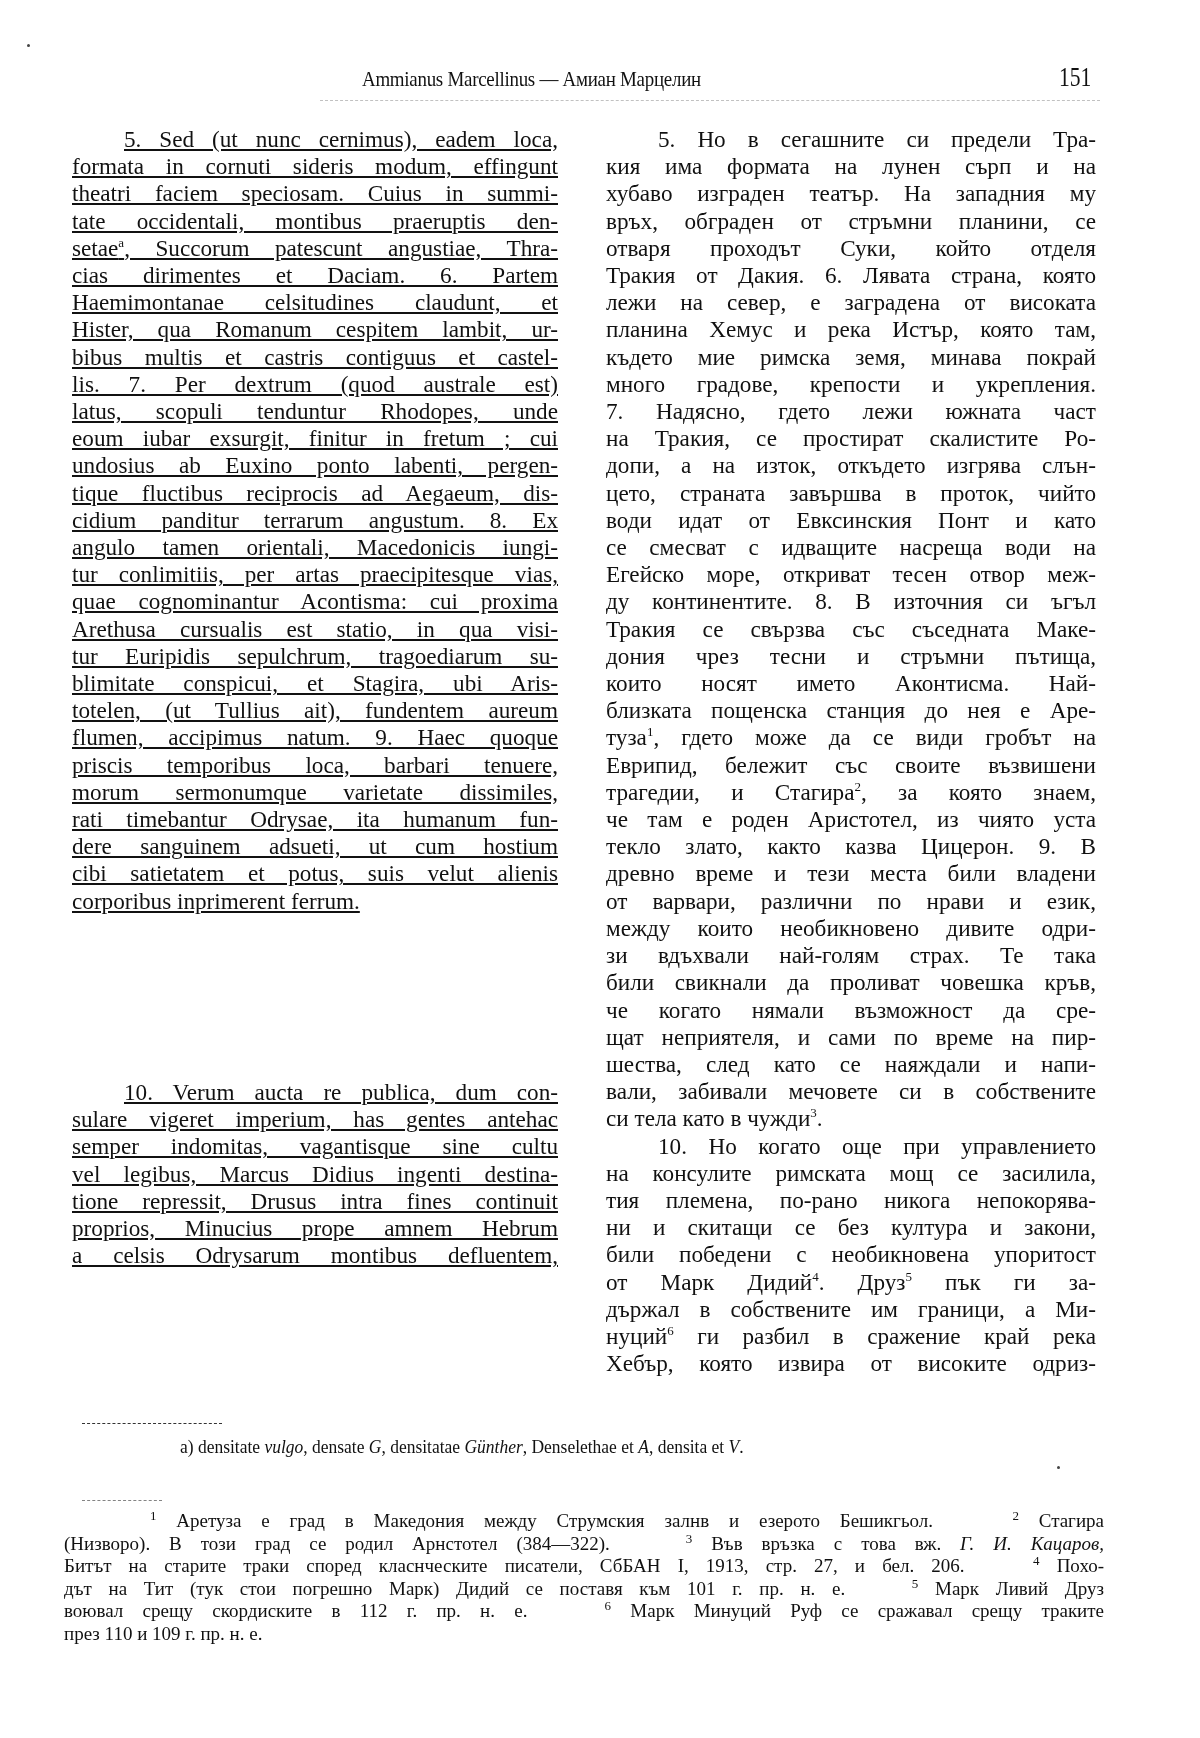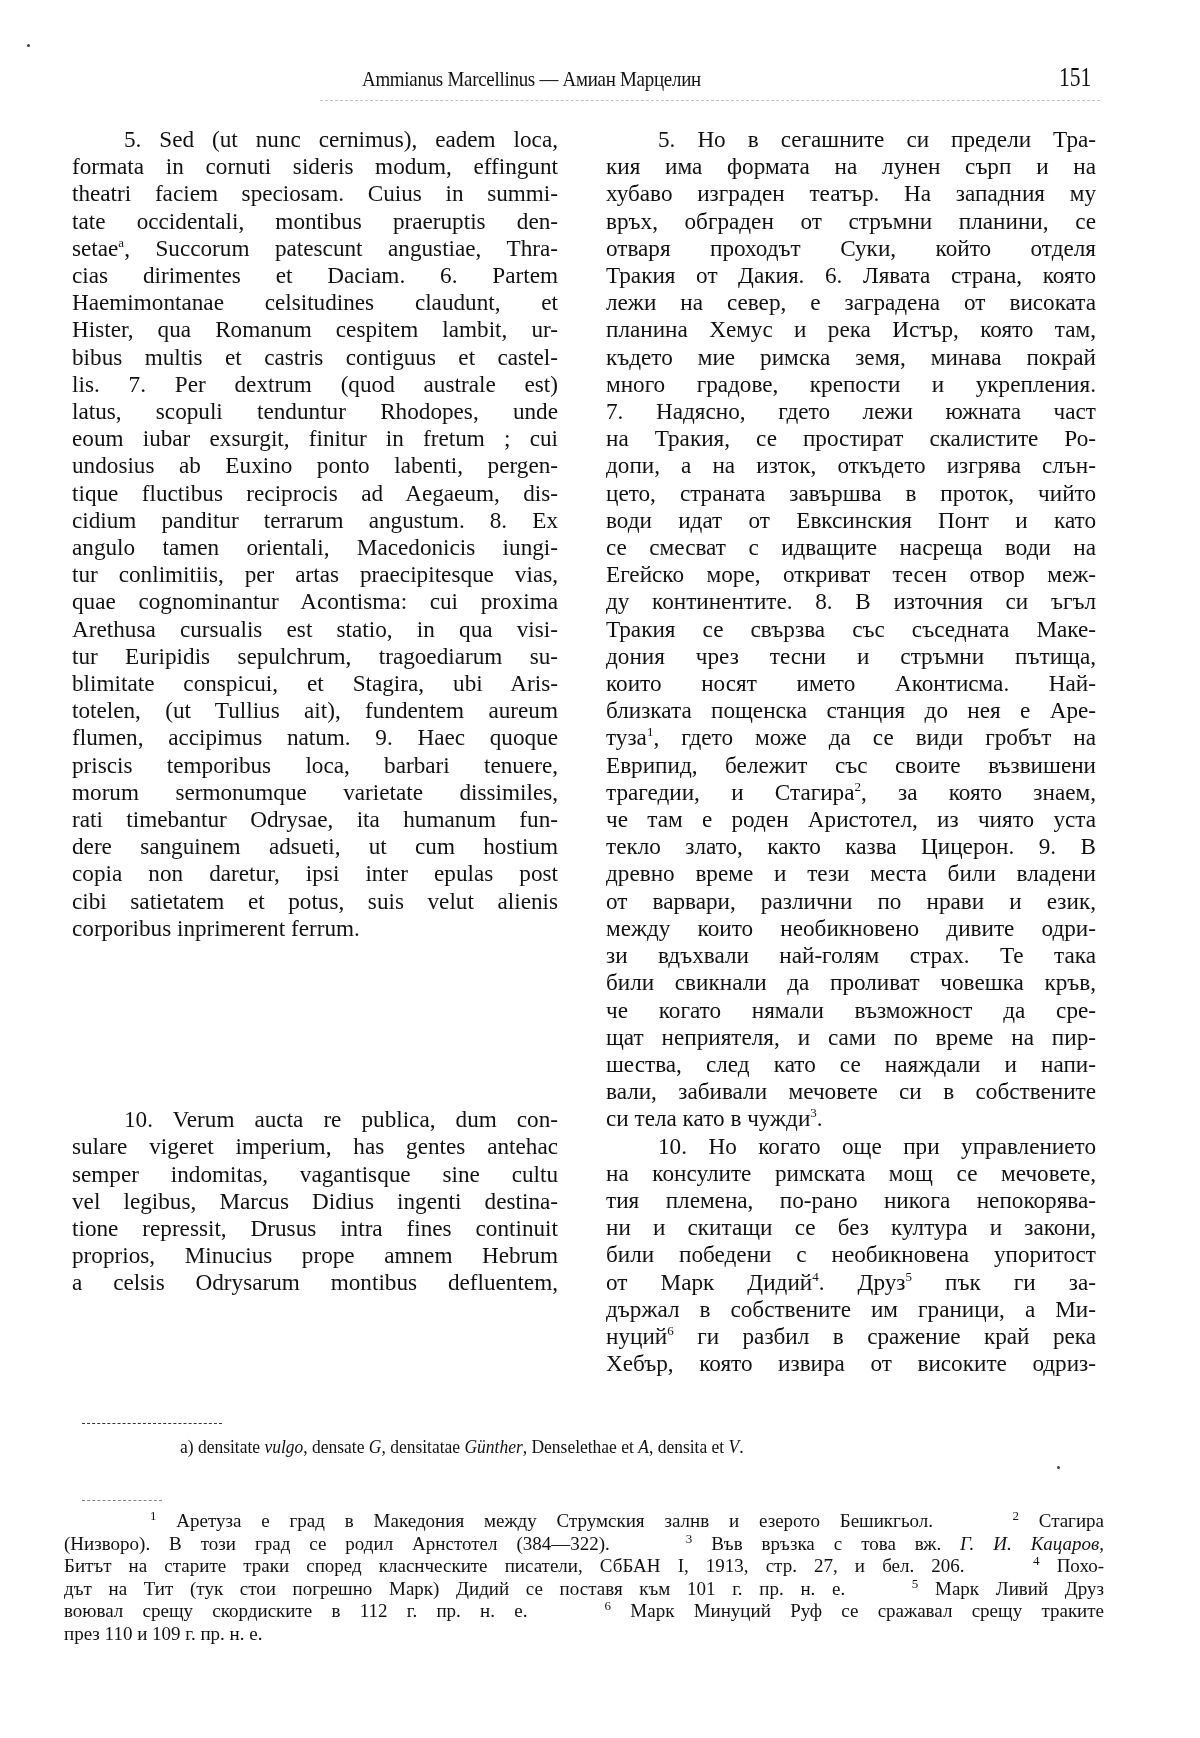--- a/index.html
+++ b/index.html
@@ -7,21 +7,21 @@
          font-family: "Liberation Serif", "DejaVu Serif", serif; color: #111; }
   .running-head { position: absolute; top: 58px; left: 0; width: 1029px; height: 40px; }
   .running-title { position: absolute; left: 362px; top: 8px; font-size: 22px;
                    font-family: "Liberation Serif", serif; letter-spacing: -0.3px;
                    transform: scaleX(0.86); transform-origin: left center; }
   .page-number { position: absolute; left: 1059px; top: 4px; font-size: 27px; transform: scaleX(0.8); transform-origin: left center; }
   .head-rule { position: absolute; left: 320px; top: 42px; width: 780px; height: 1px;
                border-top: 1px dashed #999; opacity: 0.6; }
 
   .col { position: absolute; top: 126px; font-size: 23.2px; line-height: 27.2px; text-align: justify; }
-  .col-latin { left: 72px; width: 486px; }
+  .col-latin { left: 72px; width: 486px; text-decoration: underline; }
   .col-bg { left: 606px; width: 490px; }
   .line { display: block; text-align: justify; text-align-last: justify; white-space: nowrap; }
   .line.last { text-align-last: left; }
   .line.indent { padding-left: 52px; }
   sup { font-size: 13px; line-height: 0; vertical-align: super; }
 
   .sep-rule { position: absolute; height: 0; border-top: 1.5px solid #333; }
   .fn-a { position: absolute; left: 180px; top: 1436px; font-size: 19px;
           transform: scaleX(0.92); transform-origin: left center; white-space: nowrap; }
   .fn-a i { font-style: italic; }
@@ -62,21 +62,20 @@
     <span class="line">quae cognominantur Acontisma: cui proxima</span>
     <span class="line">Arethusa cursualis est statio, in qua visi-</span>
     <span class="line">tur Euripidis sepulchrum, tragoediarum su-</span>
     <span class="line">blimitate conspicui, et Stagira, ubi Aris-</span>
     <span class="line">totelen, (ut Tullius ait), fundentem aureum</span>
     <span class="line">flumen, accipimus natum. 9. Haec quoque</span>
     <span class="line">priscis temporibus loca, barbari tenuere,</span>
     <span class="line">morum sermonumque varietate dissimiles,</span>
     <span class="line">rati timebantur Odrysae, ita humanum fun-</span>
     <span class="line">dere sanguinem adsueti, ut cum hostium</span>
-    <span class="line">copia non daretur, ipsi inter epulas post</span>
     <span class="line">cibi satietatem et potus, suis velut alienis</span>
     <span class="line last">corporibus inprimerent ferrum.</span>
   </div>
   <div style="height:164px"></div>
   <div>
     <span class="line indent">10. Verum aucta re publica, dum con-</span>
     <span class="line">sulare vigeret imperium, has gentes antehac</span>
     <span class="line">semper indomitas, vagantisque sine cultu</span>
     <span class="line">vel legibus, Marcus Didius ingenti destina-</span>
     <span class="line">tione repressit, Drusus intra fines continuit</span>
@@ -120,21 +119,21 @@
     <span class="line">зи вдъхвали най-голям страх. Те така</span>
     <span class="line">били свикнали да проливат човешка кръв,</span>
     <span class="line">че когато нямали възможност да сре-</span>
     <span class="line">щат неприятеля, и сами по време на пир-</span>
     <span class="line">шества, след като се наяждали и напи-</span>
     <span class="line">вали, забивали мечовете си в собствените</span>
     <span class="line last"><span>си тела като в чужди</span><sup>3</sup><span>.</span></span>
   </div>
   <div>
     <span class="line indent">10. Но когато още при управлението</span>
-    <span class="line">на консулите римската мощ се мечовете,</span>
+    <span class="line">на консулите римската мощ се засилила,</span>
     <span class="line">тия племена, по-рано никога непокорява-</span>
     <span class="line">ни и скитащи се без култура и закони,</span>
     <span class="line">били победени с необикновена упоритост</span>
     <span class="line"><span>от Марк Дидий</span><sup>4</sup><span>. Друз</span><sup>5</sup><span> пък ги за-</span></span>
     <span class="line">държал в собствените им граници, а Ми-</span>
     <span class="line"><span>нуций</span><sup>6</sup><span> ги разбил в сражение край река</span></span>
     <span class="line">Хебър, която извира от високите одриз-</span>
   </div>
 </div>
 

